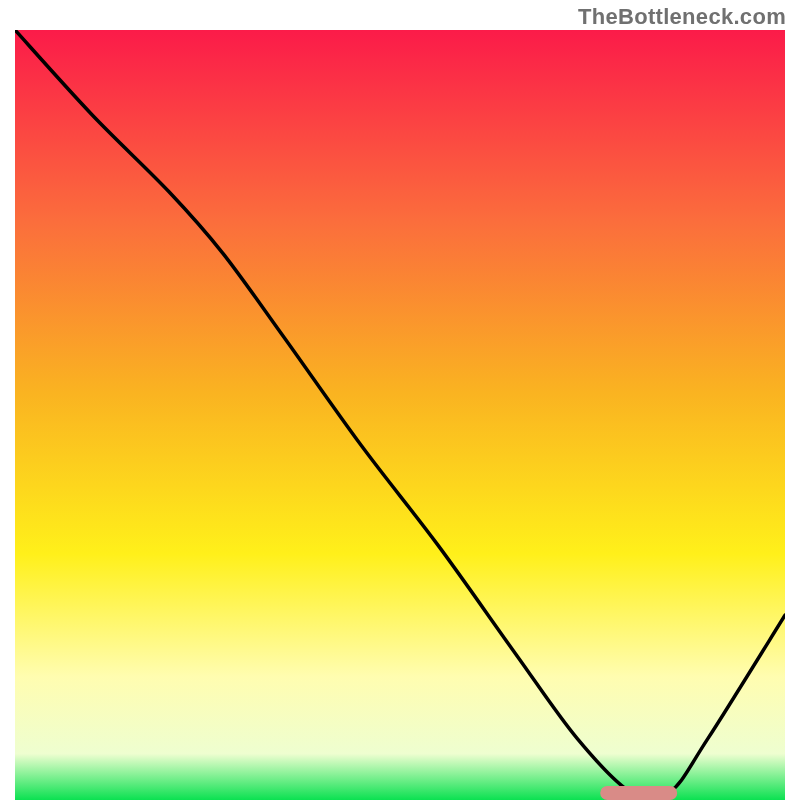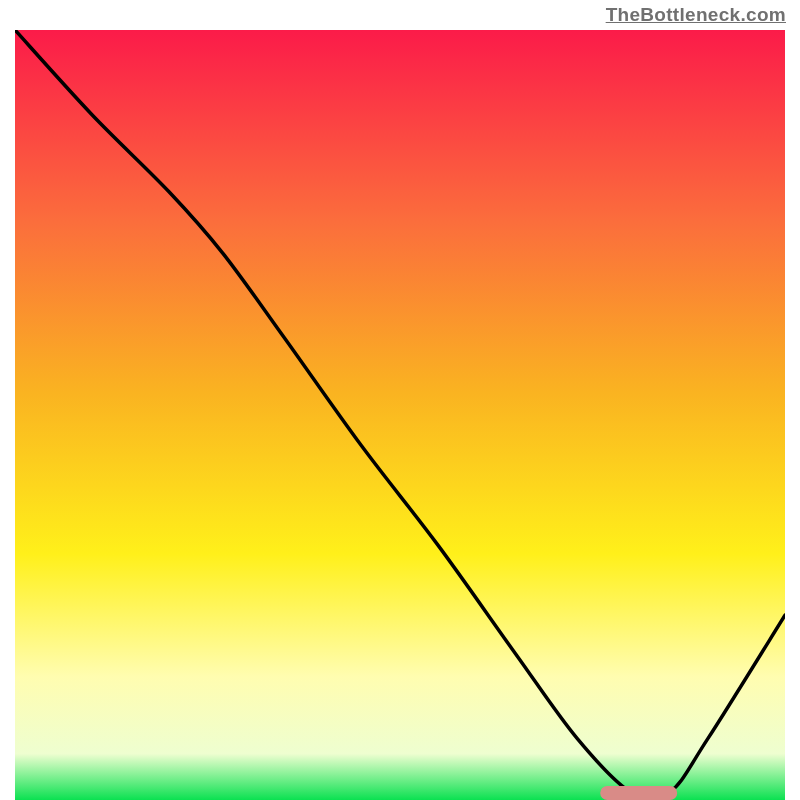--- a/index.html
+++ b/index.html
@@ -13,26 +13,25 @@
   }
   .stage {
     position: relative;
     width: 800px;
     height: 800px;
   }
   .watermark {
     position: absolute;
     top: 4px;
     right: 14px;
-    font-size: 19px;
+    font-size: 22px;
     font-weight: 700;
     color: #707070;
     letter-spacing: 0.3px;
     z-index: 30;
-    text-decoration: underline;
   }
   
   .plot {
     position: absolute;
     left: 15px;
     top: 30px;
     width: 770px;
     height: 770px;
     overflow: hidden;
   }

